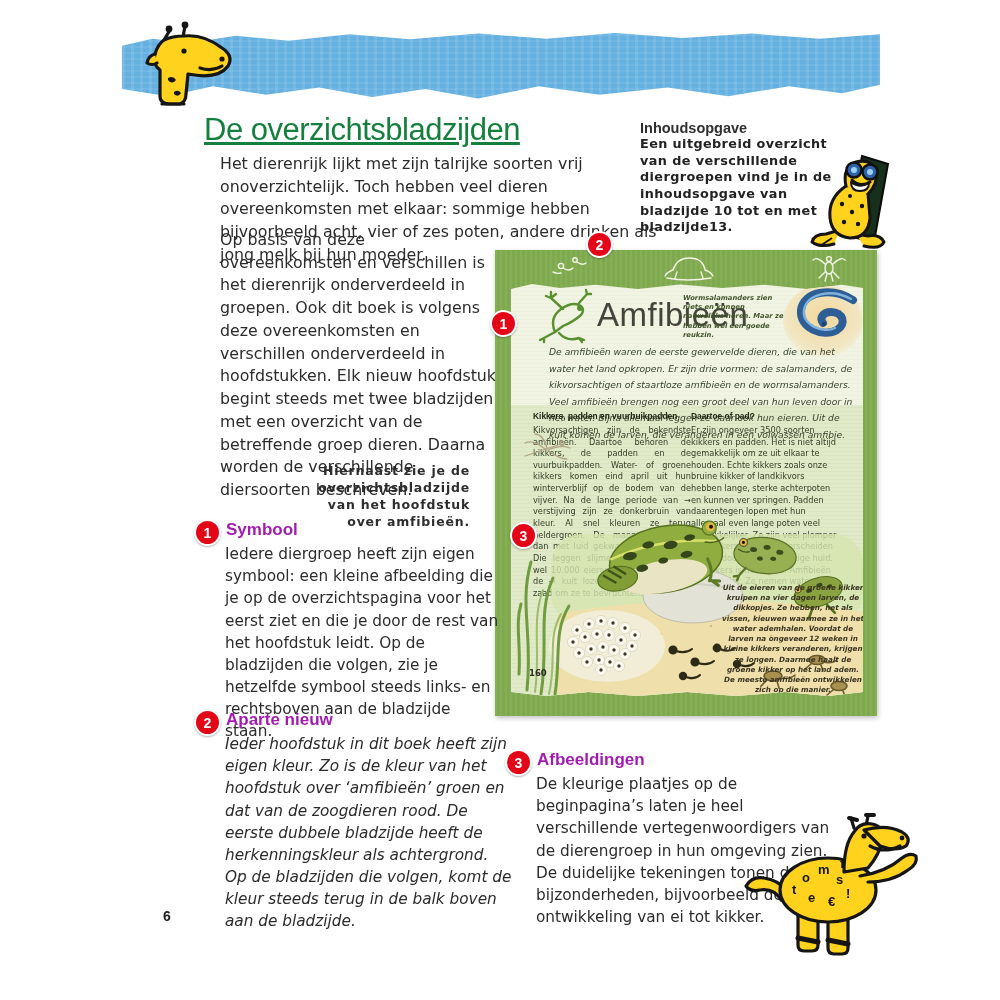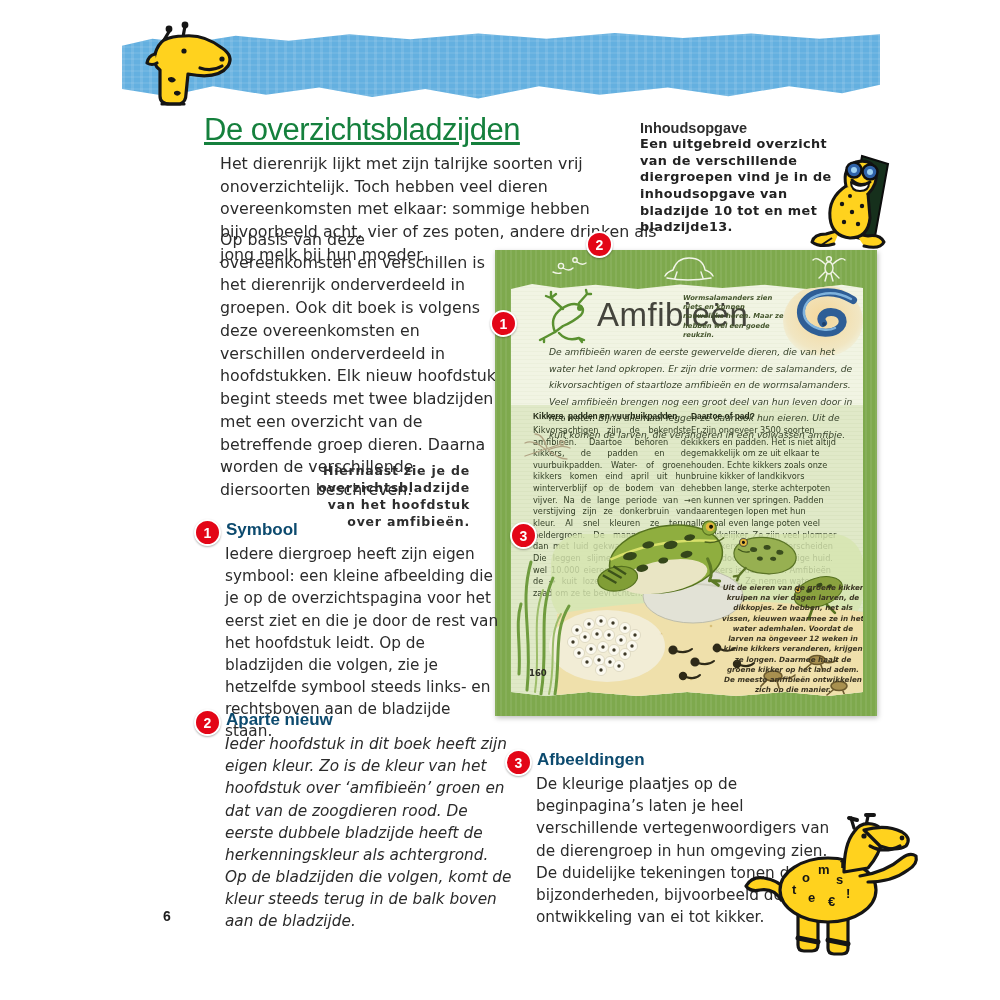--- a/index.html
+++ b/index.html
@@ -30,21 +30,21 @@
   .pointer-note{left:318px;top:463px;width:152px;text-align:right;font-size:12.5px;
     font-weight:600;line-height:1.35;letter-spacing:.8px;color:#2d2d2d;}
 
   
   .badge{width:23px;height:23px;border-radius:50%;background:#e30617;color:#fff;
     border:2px solid #fff;box-shadow:0 1px 2px rgba(0,0,0,.3);
     display:flex;align-items:center;justify-content:center;
     font-family:"Liberation Sans",sans-serif;font-size:14px;font-weight:700;}
 
   
-  .sec-title{font-family:"Liberation Sans",sans-serif;font-weight:700;font-size:17px;color:#0c4a6e;}
+  .sec-title{font-family:"Liberation Sans",sans-serif;font-weight:700;font-size:17px;color:#a21caf;}
   .sec-body{font-size:15.3px;line-height:1.45;color:#2b2b2b;}
 
   
   .mini-page{left:495px;top:250px;width:382px;height:466px;background:#7ea94d;
     background-image:repeating-linear-gradient(90deg,rgba(255,255,255,.07) 0 2px,rgba(0,0,0,0) 2px 5px);
     box-shadow:1px 2px 5px rgba(0,0,0,.25);}
   .mini-paper{position:absolute;left:16px;top:34px;width:352px;height:412px;background:#f1f4e3;
     background-image:repeating-linear-gradient(0deg,rgba(140,160,100,.05) 0 1px,rgba(0,0,0,0) 1px 4px);
     clip-path:polygon(0 1.2%,6% 0,14% 1%,24% .2%,36% 1.2%,48% .1%,60% 1%,72% .2%,84% 1.2%,94% .2%,100% 1%,
                       100% 99%,90% 100%,78% 99%,64% 100%,50% 99%,36% 100%,22% 99%,10% 100%,0 99%);}

